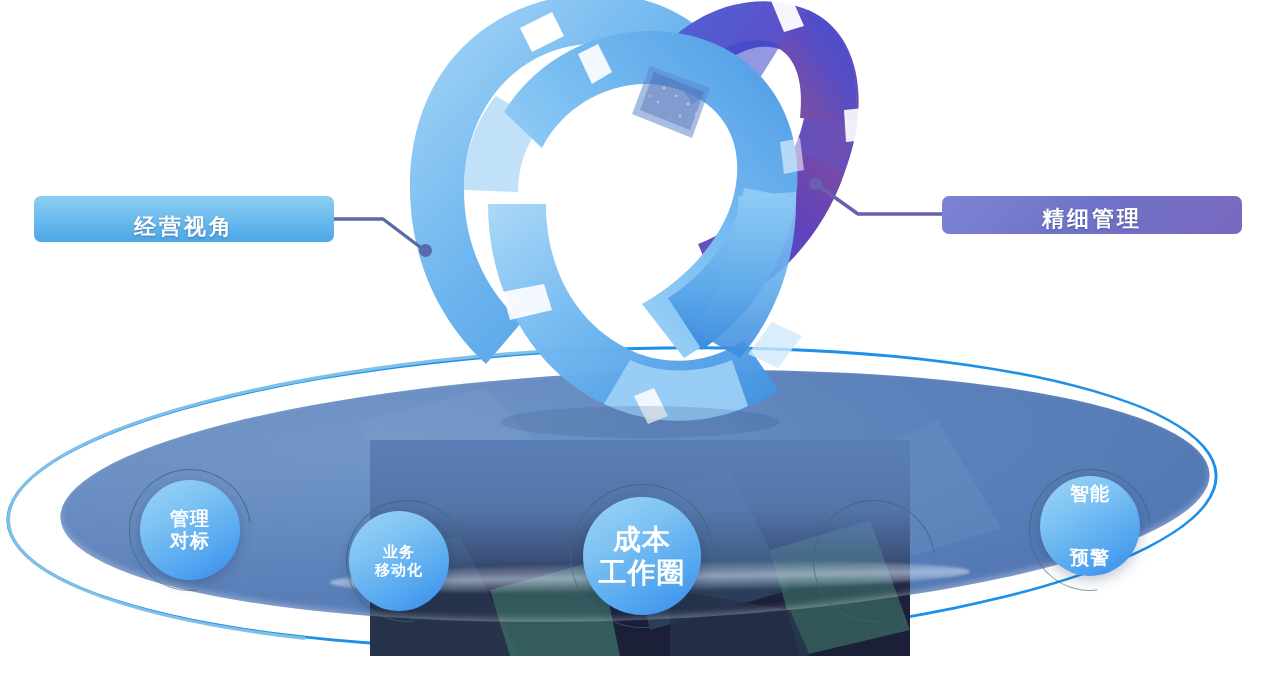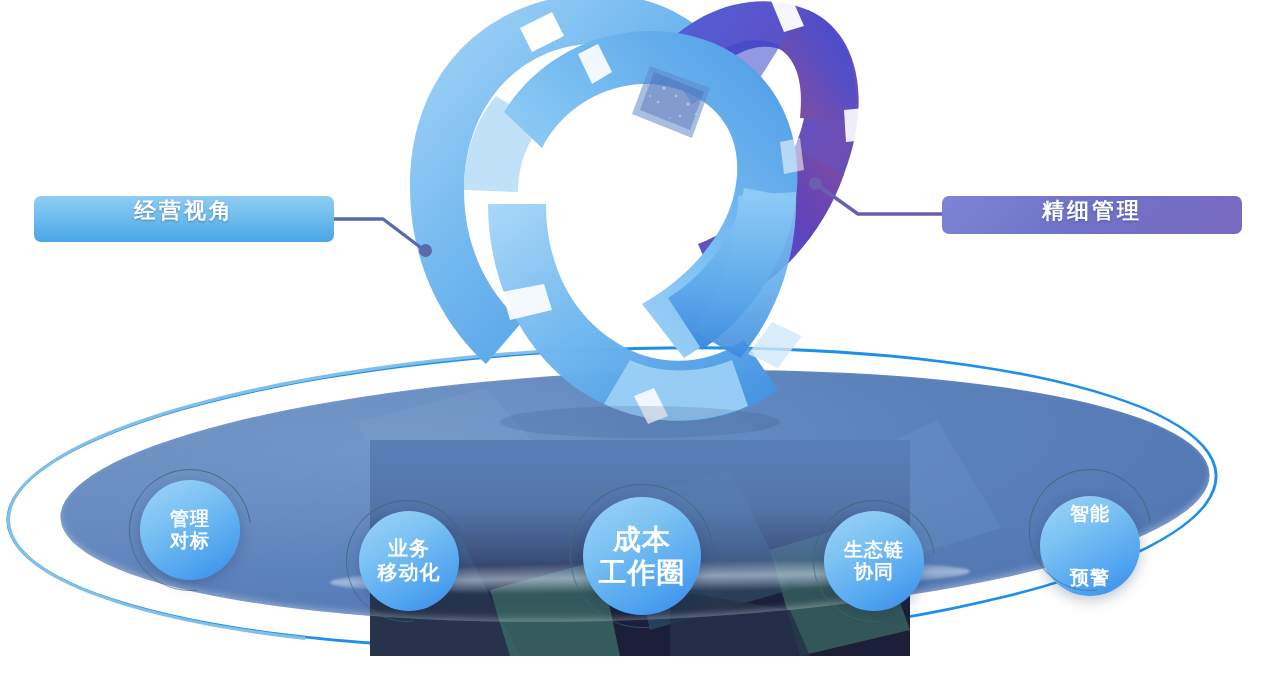--- a/index.html
+++ b/index.html
@@ -36,21 +36,21 @@
       background:linear-gradient(150deg,#9ed4f7 0%,#7cc2f3 35%,#4fa3ef 75%,#3b86e8 100%);
       display:flex;flex-direction:column;align-items:center;justify-content:center;
       color:#ffffff;font-weight:bold;line-height:1.18;text-align:right;
       box-shadow:0 4px 14px rgba(20,50,90,.28);}
   .node .ln{display:block;letter-spacing:1px;}
   .ring-arc{position:absolute;border-radius:50%;box-sizing:border-box;
       border:1.6px solid #3c6a74;border-right-color:transparent;border-bottom-color:rgba(60,106,116,.75);
       opacity:.85;transform:rotate(38deg);}
 
   
-  .pill{position:absolute;border-radius:7px;display:flex;align-items:flex-start;justify-content:center;
+  .pill{position:absolute;border-radius:7px;display:flex;align-items:flex-end;justify-content:center;
       color:#ffffff;font-weight:bold;font-size:22px;letter-spacing:3px;
       text-shadow:0 1px 2px rgba(30,60,110,.45);}
   .pill.left{left:34px;top:196px;width:300px;height:46px;
       background:linear-gradient(180deg,#8ecdf3 0%,#6fbdee 45%,#4aa6e6 100%);}
   .pill.right{left:942px;top:196px;width:300px;height:38px;
       background:linear-gradient(135deg,#7d84d4 0%,#6f72c7 50%,#7a68c0 100%);}
 
   .dot{position:absolute;width:13px;height:13px;border-radius:50%;}
   .dot.blue{background:#5a6aa8;}
   .dot.purple{background:#6a5fae;}
@@ -99,39 +99,35 @@
         <ellipse cx="612" cy="168" rx="604" ry="150" fill="none" stroke="#7fbfe8" stroke-width="3.2" stroke-dasharray="960 1000" stroke-dashoffset="-960"></ellipse>
       </g>
     </svg>
 
     <div class="node" style="left:140px;top:150px;width:100px;height:100px;font-size:19px;">
       <span class="ln">管理</span>
       <span class="ln">对标</span>
     </div>
     <div class="ring-arc" style="left:129px;top:139px;width:122px;height:122px;"></div>
 
-    <div class="node" style="left:359px;top:181px;width:100px;height:100px;font-size:20px;">
+    <div class="node" style="left:349px;top:181px;width:100px;height:100px;font-size:15px;">
       <span class="ln">业务</span>
       <span class="ln">移动化</span>
     </div>
     <div class="ring-arc" style="left:346px;top:170px;width:122px;height:122px;"></div>
 
     <div class="node" style="left:583px;top:167px;width:118px;height:118px;font-size:28px;">
       <span class="ln">成本</span>
       <span class="ln">工作圈</span>
     </div>
     <div class="ring-arc" style="left:570px;top:154px;width:144px;height:144px;"></div>
 
-    <div class="node" style="left:824px;top:181px;width:100px;height:100px;font-size:19px;">
-      <span class="ln">生态链</span>
-      <span class="ln">协同</span>
-    </div>
     <div class="ring-arc" style="left:813px;top:170px;width:122px;height:122px;"></div>
 
-    <div class="node" style="left:1040px;top:166px;width:100px;height:100px;font-size:19px;gap:42px;">
+    <div class="node" style="left:1040px;top:146px;width:100px;height:100px;font-size:19px;gap:42px;">
       <span class="ln">智能</span>
       <span class="ln">预警</span>
     </div>
     <div class="ring-arc" style="left:1029px;top:139px;width:122px;height:122px;"></div>
   </div>
 
   <div class="sculpt">
     <svg width="480" height="460" viewBox="0 0 480 460">
       <defs>
         <linearGradient id="lb1" x1="0" y1="0" x2="1" y2="1">

